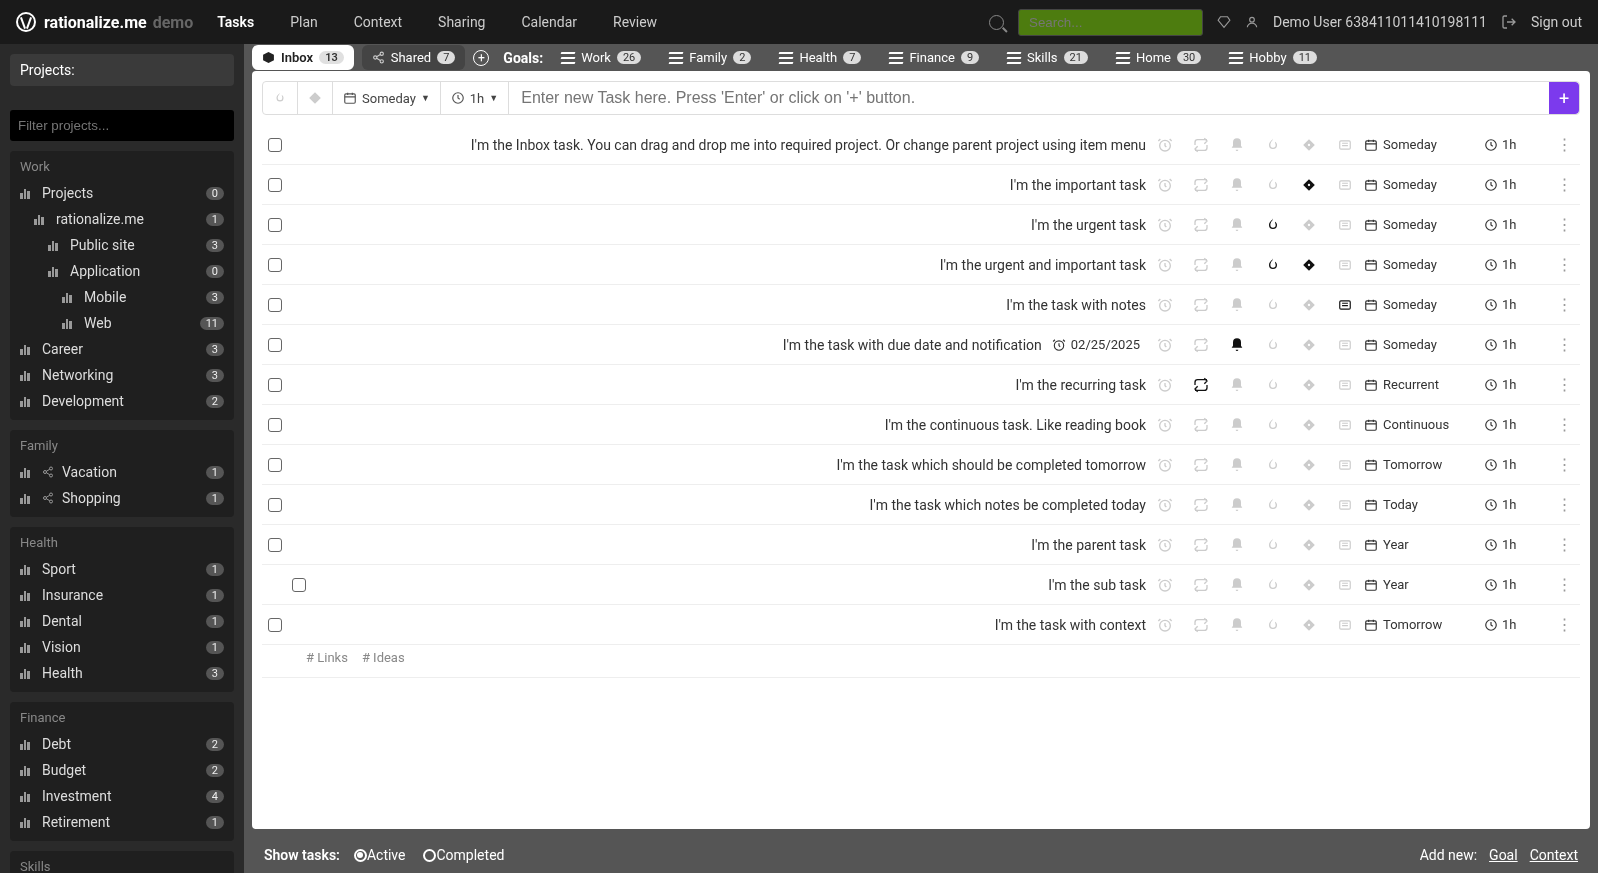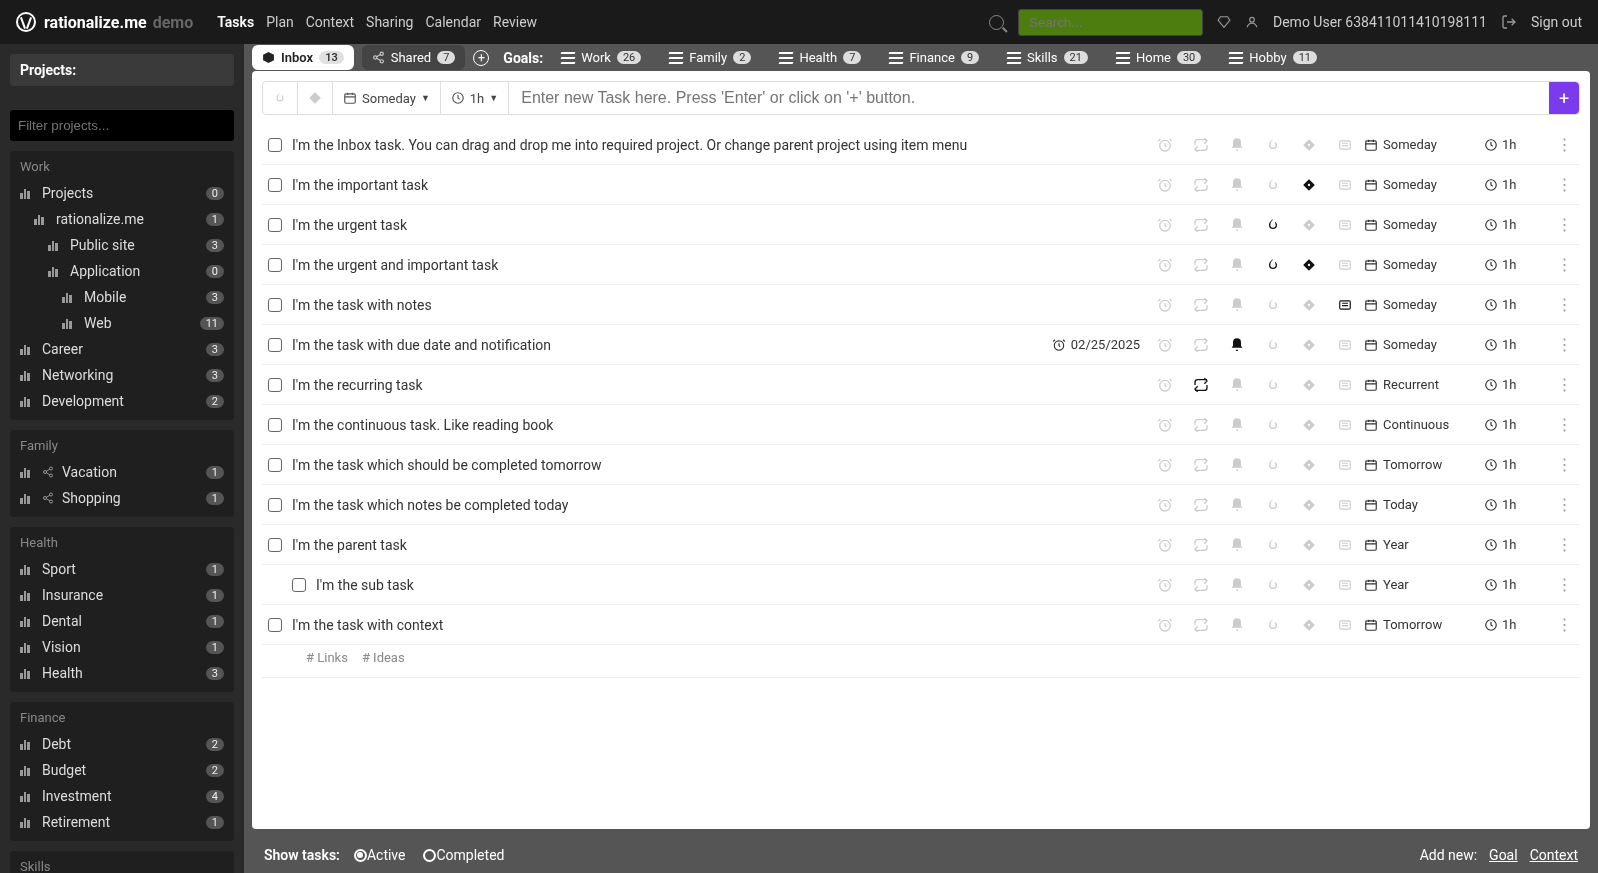--- a/index.html
+++ b/index.html
@@ -5,35 +5,35 @@
 * { box-sizing: border-box; margin: 0; padding: 0; }
 body { font-family: -apple-system, BlinkMacSystemFont, "Segoe UI", Roboto, sans-serif; background: #1a1a1a; font-size: 14px; color: #222; }
 .topbar { height: 44px; background: #1a1a1a; display: flex; align-items: center; padding: 0 16px; color: #fff; }
 .logo { display: flex; align-items: center; gap: 8px; margin-right: 6px; }
 .logo-icon { width: 20px; height: 20px; border: 2px solid #fff; border-radius: 50%; position: relative; }
 .logo-icon::before, .logo-icon::after { content: ''; position: absolute; background: #fff; }
 .logo-icon::before { width: 2px; height: 12px; left: 4px; top: 3px; transform: rotate(-20deg); }
 .logo-icon::after { width: 2px; height: 12px; right: 4px; top: 3px; transform: rotate(20deg); }
 .logo-text { font-weight: 700; font-size: 16px; }
 .demo-text { color: #666; font-weight: 700; font-size: 16px; margin-right: 24px; }
-.topnav { display: flex; gap: 12px; }
+.topnav { display: flex; gap: 36px; }
 .topnav-item { color: #ccc; cursor: pointer; }
 .topnav-item.active { color: #fff; font-weight: 600; }
 .topbar-right { margin-left: auto; display: flex; align-items: center; gap: 14px; }
 .search-icon { width: 15px; height: 15px; border: 1.5px solid #888; border-radius: 50%; position: relative; }
 .search-icon::after { content: ''; position: absolute; width: 6px; height: 1.5px; background: #888; right: -5px; bottom: -2px; transform: rotate(45deg); }
 .search-input { background: #4d7c0f; border: 1px solid #444; border-radius: 3px; padding: 5px 10px; color: #ccc; width: 185px; }
 .diamond-icon { width: 14px; height: 14px; display: inline-block; }
 .user-icon { width: 14px; height: 14px; display: inline-block; }
 .signout-icon { width: 16px; height: 16px; display: inline-block; }
 .topbar-right .link { color: #ccc; cursor: pointer; }
 
 .app { display: flex; height: calc(100vh - 44px); }
 .sidebar { width: 244px; background: #2a2a2a; color: #ccc; overflow-y: auto; padding: 10px; flex-shrink: 0; }
-.sidebar-title { background: #3a3a3a; padding: 8px 10px; border-radius: 4px; font-weight: 700; color: #fff; }
+.sidebar-title { background: #3a3a3a; padding: 8px 10px; border-radius: 4px; font-weight: 400; color: #fff; }
 .filter-input { width: 100%; background: #000000; border: none; color: #666; padding: 8px; margin-top: 24px; border-radius: 3px; }
 .sb-group { margin-top: 10px; background: #1f1f1f; border-radius: 4px; padding-bottom: 6px; }
 .sb-group-title { color: #888; font-size: 13px; padding: 8px 10px 6px; }
 .sb-item { display: flex; align-items: center; gap: 8px; padding: 5px 10px; cursor: pointer; }
 .sb-indent-1 { padding-left: 24px; }
 .sb-indent-2 { padding-left: 38px; }
 .sb-indent-3 { padding-left: 52px; }
 .sb-icon { width: 14px; height: 12px; display: inline-flex; align-items: flex-end; gap: 1px; flex-shrink: 0; }
 .sb-icon span { display: inline-block; width: 2.5px; background: #999; }
 .sb-icon span:nth-child(1) { height: 6px; }
@@ -61,21 +61,21 @@
 
 .content { background: #fff; margin: 0 8px 8px; border-radius: 4px; flex: 1; display: flex; flex-direction: column; overflow: hidden; }
 .toolbar { display: flex; align-items: stretch; border: 1px solid #ddd; border-radius: 4px; margin: 10px; overflow: hidden; }
 .tool-btn { padding: 8px 10px; border-right: 1px solid #ddd; display: flex; align-items: center; gap: 5px; cursor: pointer; font-size: 13px; color: #444; }
 .tool-btn:last-of-type { border-right: none; }
 .tool-input { flex: 1; border: none; padding: 0 12px; font-size: 16px; outline: none; }
 .add-btn { background: #7c3aed; color: #fff; width: 30px; display: flex; align-items: center; justify-content: center; cursor: pointer; font-size: 18px; border-radius: 0 4px 4px 0; }
 .caret { font-size: 9px; }
 
 .task-list { flex: 1; overflow-y: auto; padding: 0 10px; }
-.task-row { display: flex; align-items: center; padding: 10px 6px; border-bottom: 1px solid #eee; gap: 10px; }
+.task-row { display: flex; align-items: center; padding: 10px 6px; border-bottom: 1px solid #eee; gap: 10px; text-align: right; }
 .task-check { width: 14px; height: 14px; border: 1.5px solid #666; border-radius: 3px; flex-shrink: 0; cursor: pointer; }
 .task-title { flex: 1; color: #333; }
 .task-icons { display: flex; align-items: center; gap: 18px; }
 .ti { width: 18px; height: 18px; display: flex; align-items: center; justify-content: center; color: #ccc; cursor: pointer; }
 .ti.active { color: #111; }
 .task-sched { width: 110px; display: flex; align-items: center; gap: 5px; font-size: 13px; color: #333; }
 .task-dur { width: 60px; display: flex; align-items: center; gap: 4px; font-size: 13px; color: #333; }
 .task-menu { width: 20px; display: flex; align-items: center; justify-content: center; cursor: pointer; color: #999; font-size: 16px; letter-spacing: -1px; }
 .due-date { display: flex; align-items: center; gap: 5px; color: #333; font-size: 13px; margin-right: 6px; }
 .tags-row { padding: 4px 10px 12px 44px; border-bottom: 1px solid #eee; }

